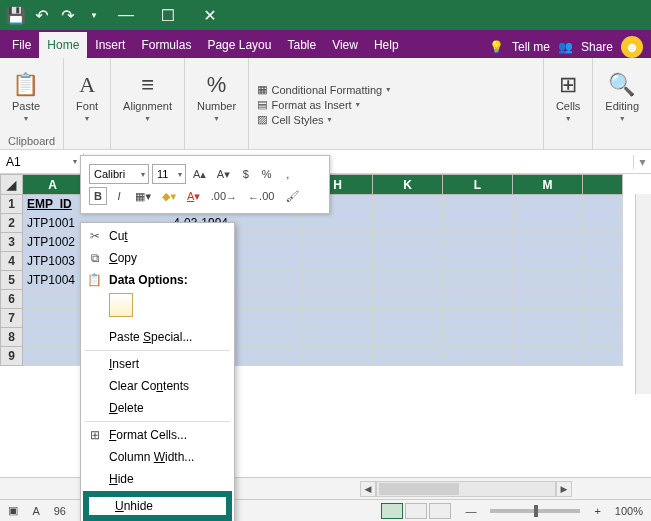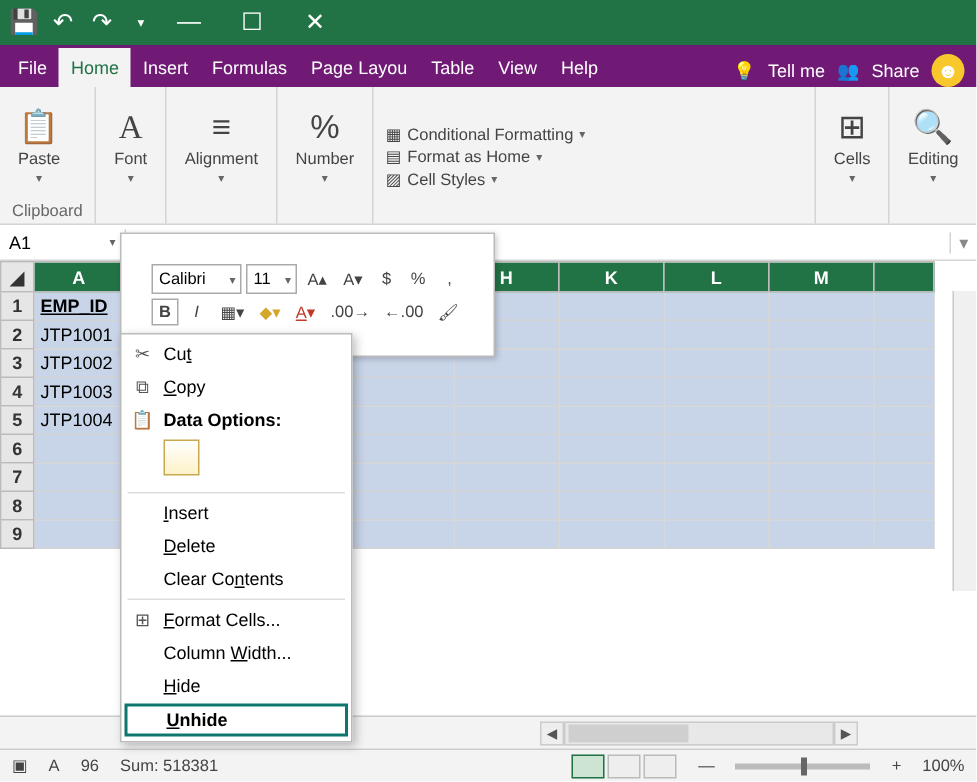--- a/index.html
+++ b/index.html
@@ -44,31 +44,31 @@
 .grid { border-collapse: collapse; font-size: 12px; }
 .colhdr { background: #e6e6e6; border: 1px solid #bbb; height: 20px; text-align: center; color: #333; }
 .colhdr.sel { background: #217346; color: #fff; }
 .colhdr.any { width: 22px; background: #e6e6e6; }
 .rowhdr { background: #e6e6e6; border: 1px solid #bbb; width: 22px; text-align: center; color: #333; }
 .cell { border: 1px solid #d4d4d4; height: 19px; padding: 0 4px; background: #c8d4e8; }
 .hdrcell { font-weight: bold; text-decoration: underline; background: #c8d4e8; }
 .vscroll { position: absolute; right: 0; top: 20px; bottom: 0; width: 16px; background: #f0f0f0; border-left: 1px solid #ccc; }
 
 
-.mini-toolbar { position: absolute; top: 155px; left: 80px; background: #fff; border: 1px solid #bbb; box-shadow: 1px 1px 4px rgba(0,0,0,.2); padding: 20px; display: flex; align-items: center; gap: 3px; font-size: 11px; z-index: 5; }
+.mini-toolbar { position: absolute; top: 155px; left: 80px; background: #fff; border: 1px solid #bbb; box-shadow: 1px 1px 4px rgba(0,0,0,.2); padding: 8px; display: flex; align-items: center; gap: 3px; font-size: 11px; z-index: 5; }
 .mini-toolbar .combo { border: 1px solid #aaa; padding: 1px 16px 1px 4px; background: #fff; position: relative; height: 20px; display: flex; align-items: center; }
 .mini-toolbar .combo::after { content: "▾"; position: absolute; right: 3px; font-size: 8px; color: #666; }
 .mini-toolbar .mbtn { padding: 2px 4px; color: #444; min-width: 18px; text-align: center; }
 .mini-toolbar .row2 { display: flex; gap: 3px; align-items: center; width: 100%; }
 
 
 .context-menu { position: absolute; top: 222px; left: 80px; width: 155px; background: #fff; border: 1px solid #bbb; box-shadow: 2px 2px 6px rgba(0,0,0,.25); font-size: 12px; z-index: 10; padding: 2px 0; }
 .cm-item { display: flex; align-items: center; padding: 4px 10px 4px 28px; position: relative; }
 .cm-item .cm-icon { position: absolute; left: 6px; width: 16px; text-align: center; color: #555; font-size: 12px; }
-.cm-item.highlight { border: 2px solid #0f766e; margin: 1px 2px; padding: 2px 8px 2px 26px; font-weight: bold; }
+.cm-item.highlight { border: 6px solid #0f766e; margin: 1px 2px; padding: 2px 8px 2px 26px; }
 .cm-sep { border-top: 1px solid #ddd; margin: 2px 4px; }
 .cm-paste-body { padding: 2px 10px 6px 28px; }
 .paste-icon { display: inline-block; width: 24px; height: 24px; border: 1px solid #c9a84e; background: linear-gradient(#fff,#fdf2c8); }
 
 
 .sheet-row { position: absolute; left: 0; right: 0; bottom: 22px; height: 22px; background: #f3f3f3; border-top: 1px solid #ccc; display: flex; align-items: center; font-size: 11px; }
 .sheet-row .hscroll { margin-left: auto; display: flex; align-items: center; gap: 0; height: 16px; }
 .hscroll .track { width: 180px; height: 16px; background: #e8e8e8; border: 1px solid #ccc; position: relative; }
 .hscroll .thumb { position: absolute; left: 2px; top: 1px; width: 80px; height: 12px; background: #cfcfcf; }
 .hscroll .arrow { width: 16px; height: 16px; border: 1px solid #ccc; background: #eee; display: flex; align-items: center; justify-content: center; font-size: 9px; color: #555; }
@@ -162,21 +162,21 @@
   <div class="rgroup" style="flex:1">
     <div class="rgroup-body">
       <div class="cond-list">
         <div class="cond-item">
             <span>▦</span>
             <span>Conditional Formatting</span> 
             <span class="dd-arrow">▾</span>
           </div>
         <div class="cond-item">
             <span>▤</span>
-            <span>Format as Home</span> 
+            <span>Format as Insert</span> 
             <span class="dd-arrow">▾</span>
           </div>
         <div class="cond-item">
             <span>▨</span>
             <span>Cell Styles</span> 
             <span class="dd-arrow">▾</span>
           </div>
       </div>
     </div>
   </div>
@@ -373,29 +373,32 @@
     </div>
   <div class="cm-item">
       <span class="cm-icon">⧉</span>
       <span><u class="hot">C</u>opy</span>
     </div>
   <div class="cm-item" style="font-weight:bold">
       <span class="cm-icon">📋</span>
       <span>Data Options:</span>
     </div>
   <div class="cm-paste-body"><span class="paste-icon"></span></div>
+  <div class="cm-item">
+      <span>Paste <u class="hot">S</u>pecial...</span>
+    </div>
   <div class="cm-sep"></div>
   <div class="cm-item">
       <span><u class="hot">I</u>nsert</span>
     </div>
   <div class="cm-item">
+      <span>Clear Co<u class="hot">n</u>tents</span>
+    </div>
+  <div class="cm-item">
       <span><u class="hot">D</u>elete</span>
-    </div>
-  <div class="cm-item">
-      <span>Clear Co<u class="hot">n</u>tents</span>
     </div>
   <div class="cm-sep"></div>
   <div class="cm-item">
       <span class="cm-icon">⊞</span>
       <span><u class="hot">F</u>ormat Cells...</span>
     </div>
   <div class="cm-item">
       <span>Column <u class="hot">W</u>idth...</span>
     </div>
   <div class="cm-item">

